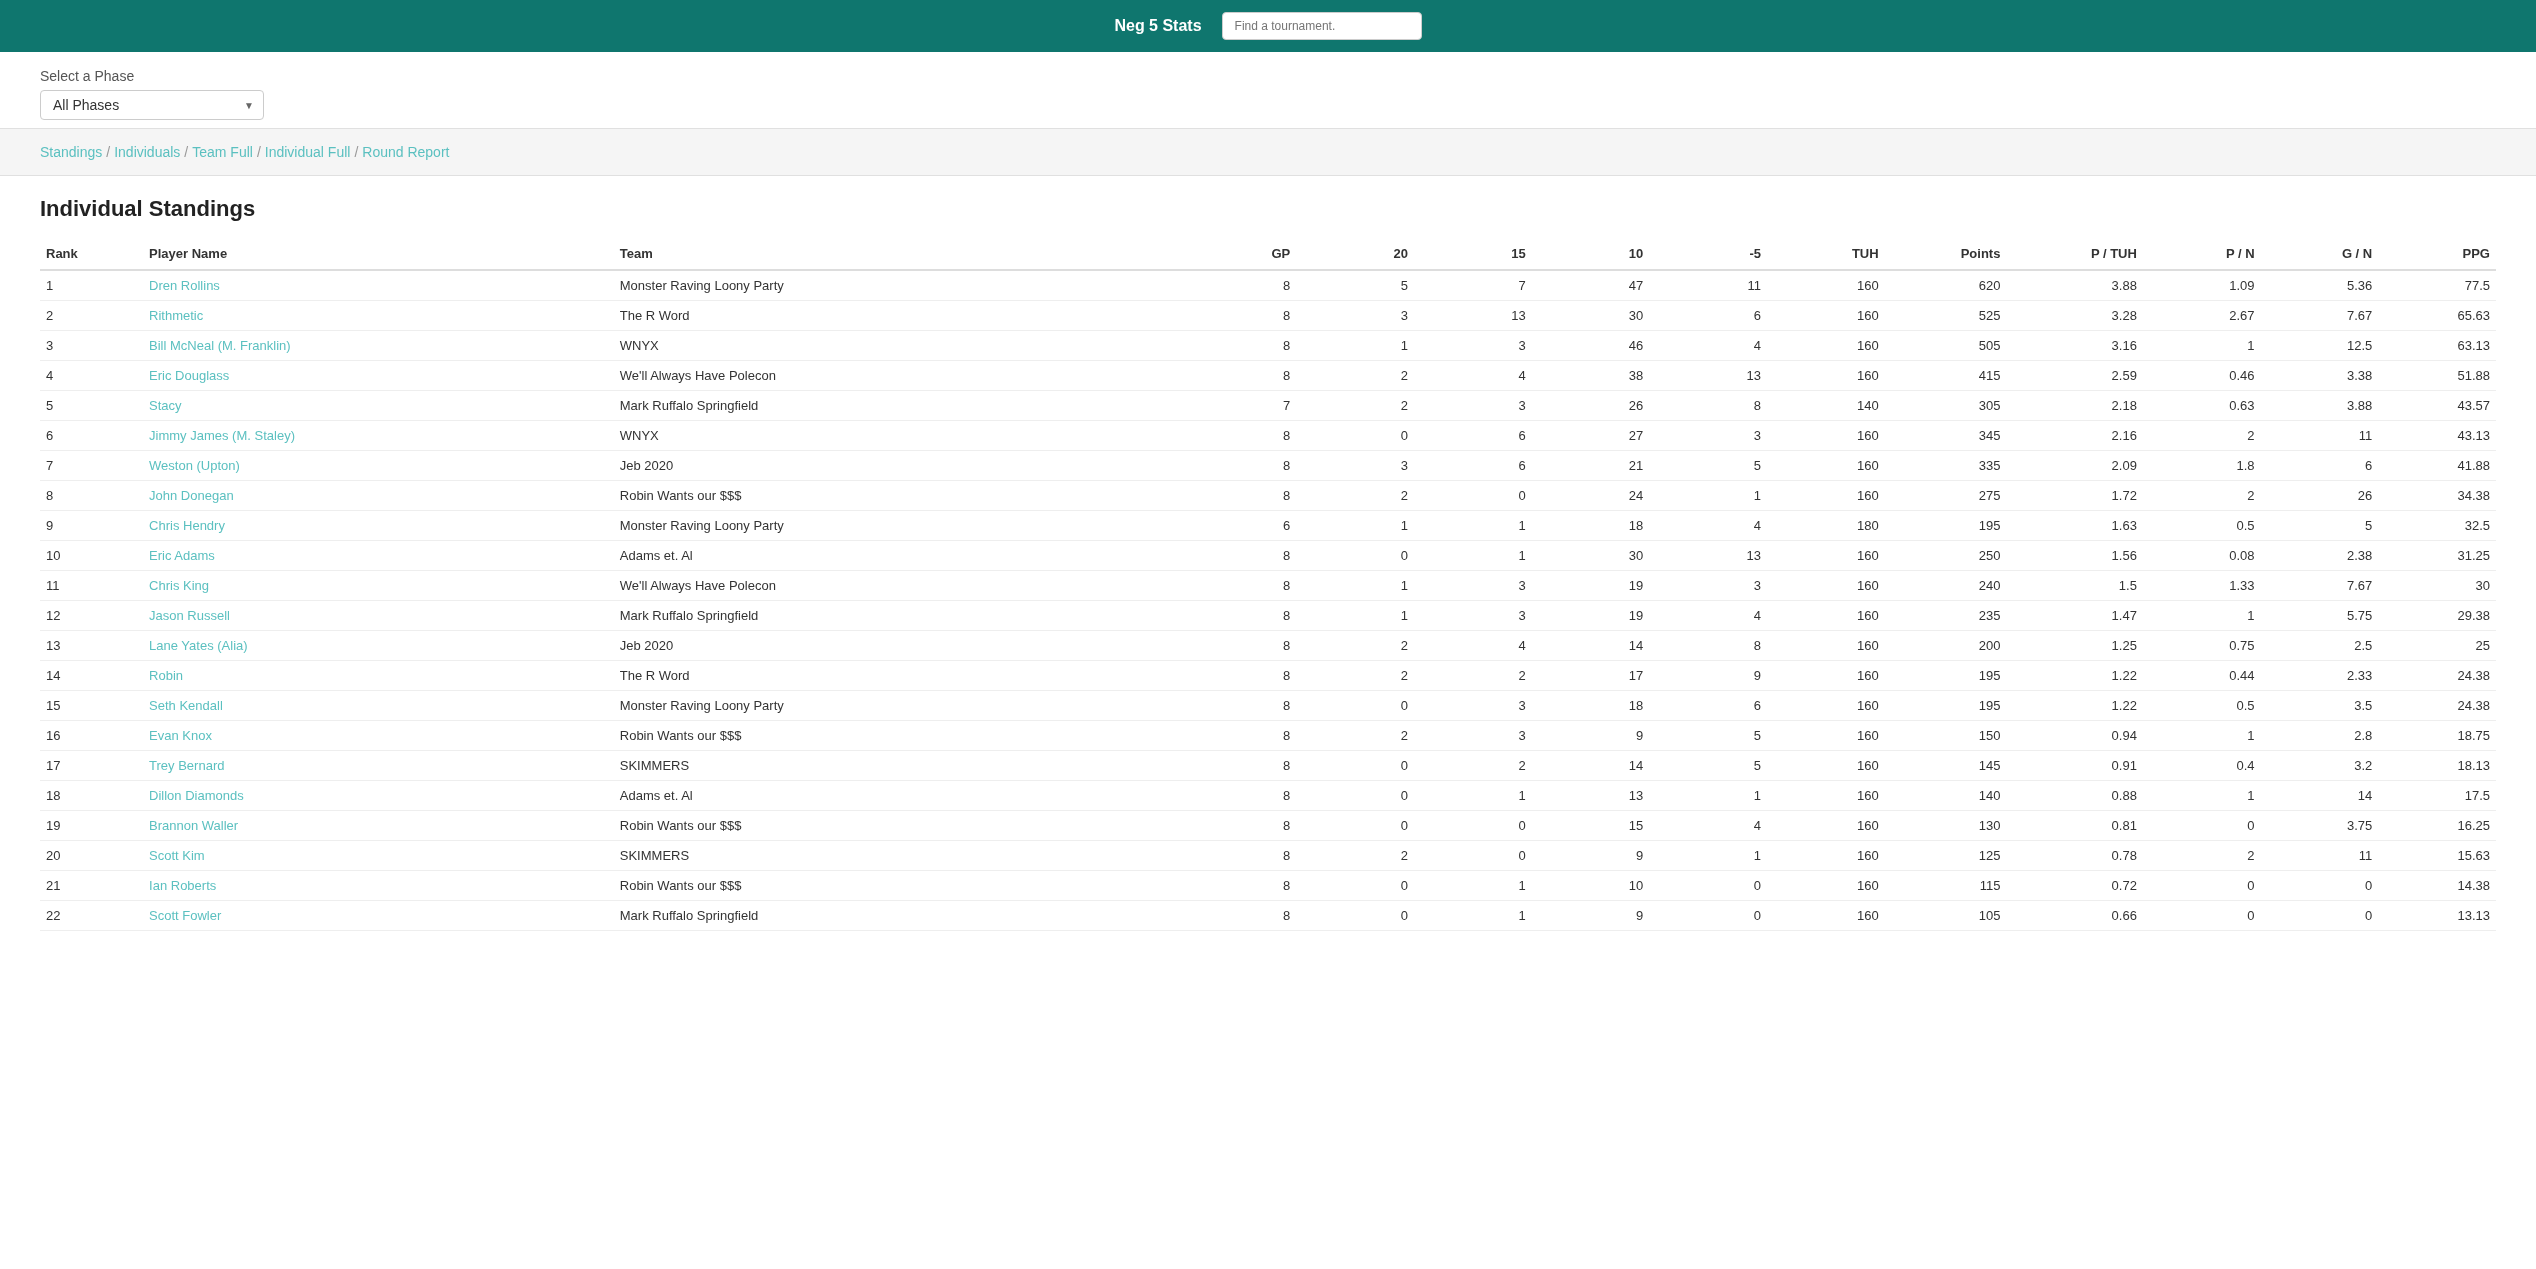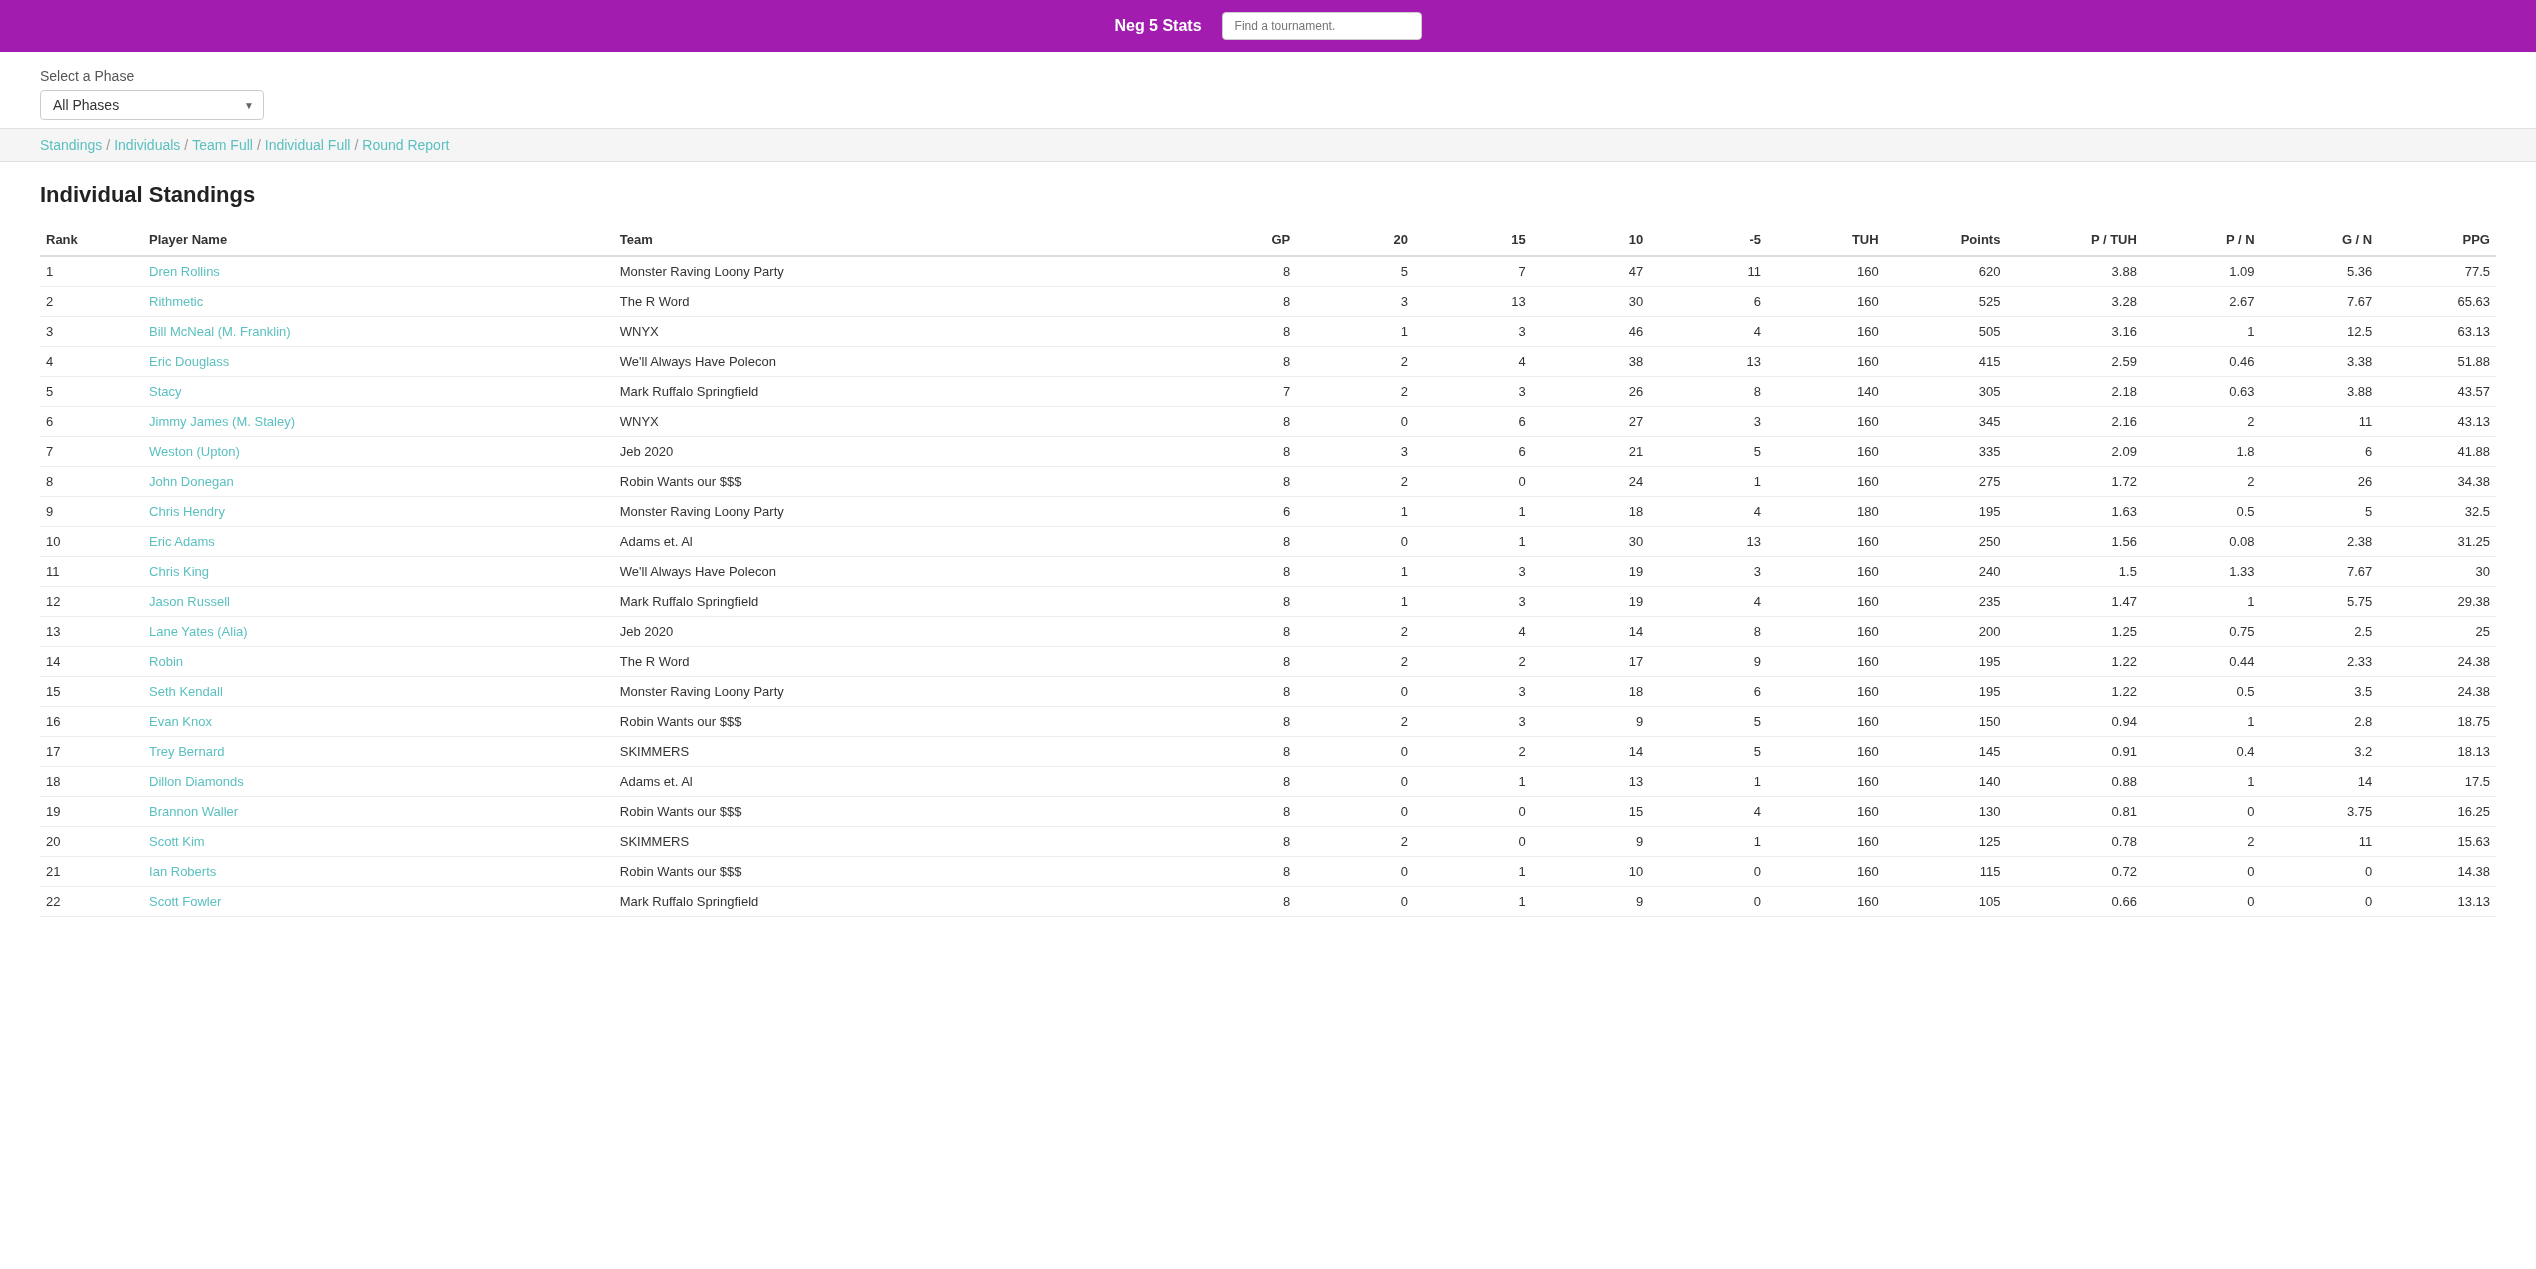--- a/index.html
+++ b/index.html
@@ -1,20 +1,20 @@
 <!DOCTYPE html>
 <html><head>
   <meta charset="utf-8">
   <style>
     * { box-sizing: border-box; margin: 0; padding: 0; }
     body { font-family: Arial, sans-serif; font-size: 14px; color: #333; background: #fff; }
 
     
     .header {
-      background: #a21caf;
+      background: #0f766e;
       display: flex;
       align-items: center;
       justify-content: center;
       padding: 12px 20px;
       gap: 20px;
     }
     .header-title {
       color: #fff;
       font-size: 16px;
       font-weight: bold;
@@ -63,21 +63,21 @@
       transform: translateY(-50%);
       pointer-events: none;
       color: #666;
     }
 
     
     .breadcrumb-nav {
       background: #f5f5f5;
       border-top: 1px solid #e0e0e0;
       border-bottom: 1px solid #e0e0e0;
-      padding: 8px 40px;
+      padding: 15px 40px;
       display: flex;
       align-items: center;
       gap: 4px;
       font-size: 14px;
     }
     .breadcrumb-link {
       color: #5bc0c0;
       text-decoration: none;
       cursor: pointer;
     }

